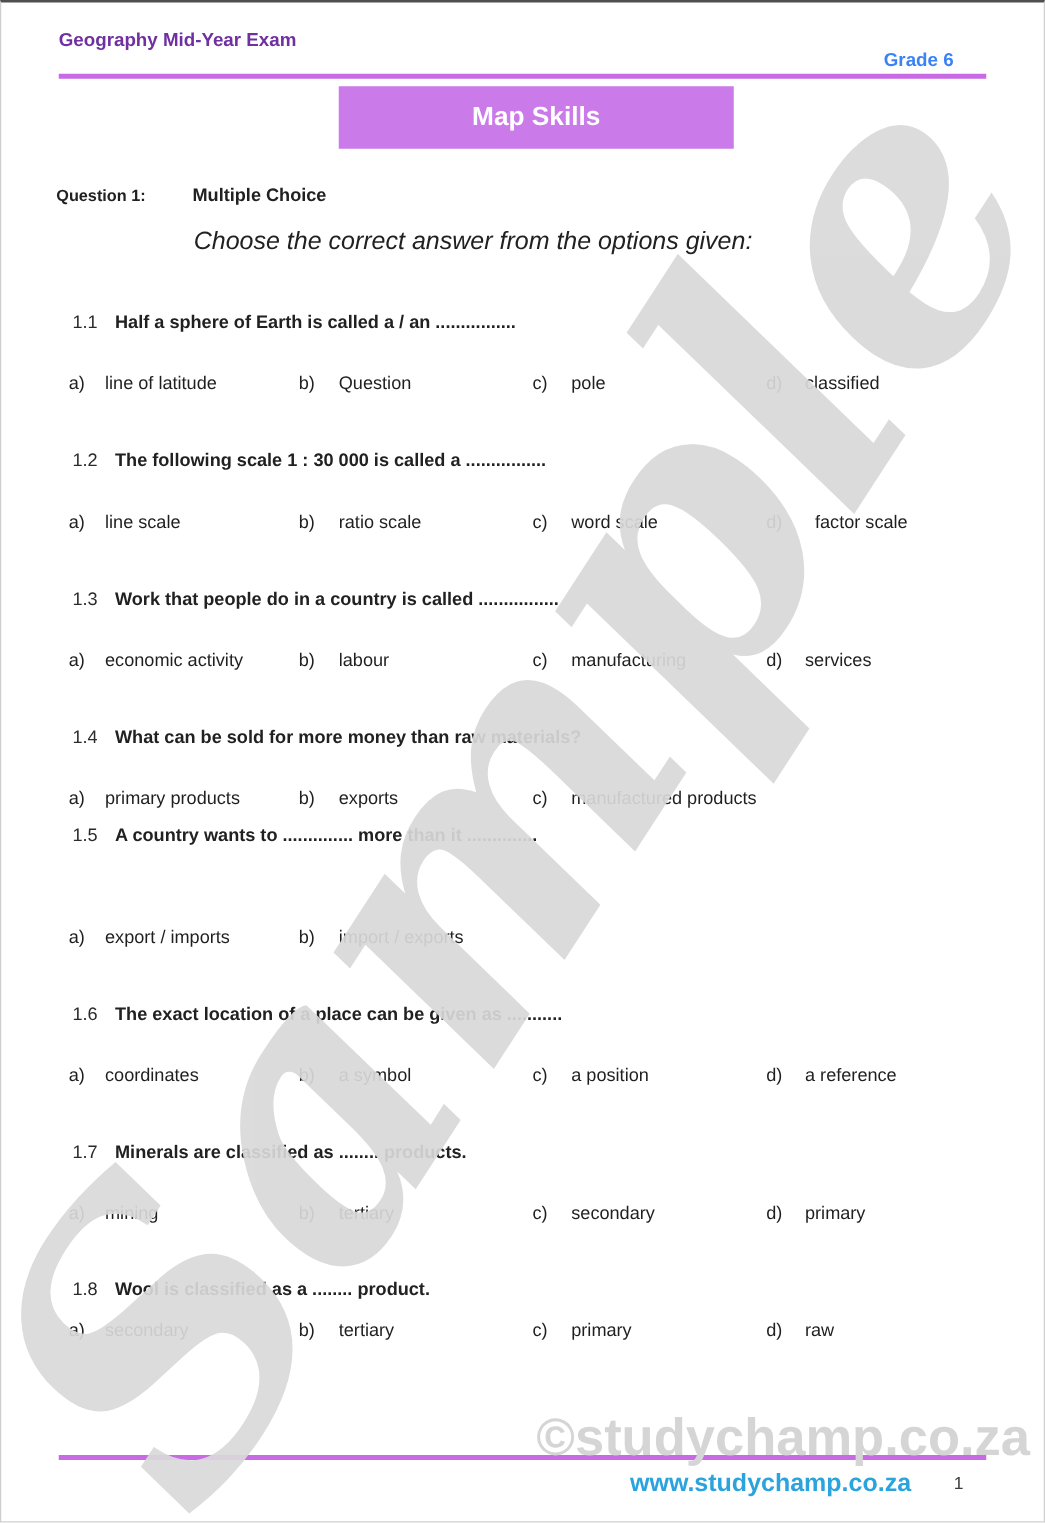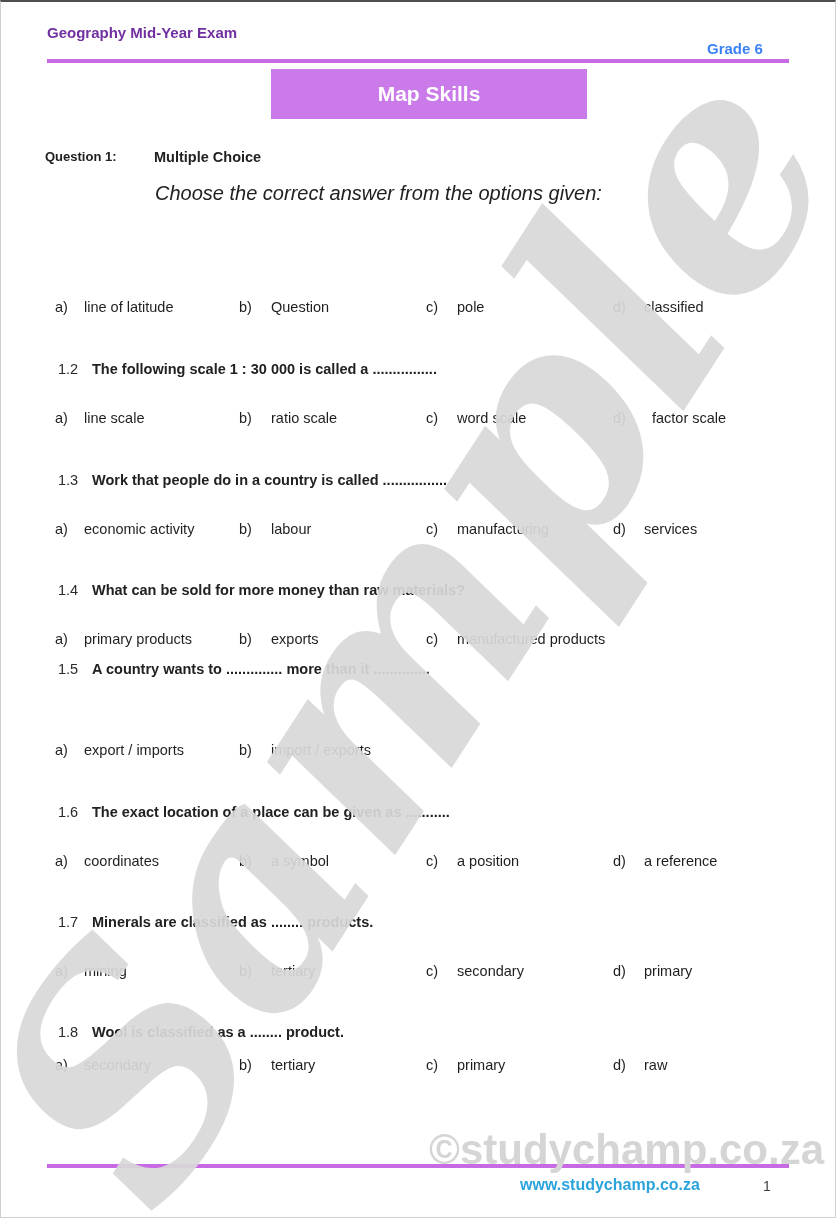--- a/index.html
+++ b/index.html
@@ -41,37 +41,41 @@
     font-size:305px;color:#D9D9D9;opacity:0.92;white-space:nowrap;
     pointer-events:none;line-height:1;
   }
   .wm-footer{
     position:absolute;left:428px;top:1124px;z-index:9;
     font-size:42px;font-weight:bold;color:#D5D5D5;letter-spacing:0px;
     white-space:nowrap;pointer-events:none;
   }
   
   .copyright{position:absolute;left:46px;top:1176px;font-size:13px;color:#111;z-index:11;}
-  .website{position:absolute;left:519px;top:1174px;font-size:16px;font-weight:bold;color:#2BA3DC;z-index:11;}
+  .website{position:absolute;left:503px;top:1174px;font-size:20px;font-weight:bold;color:#2BA3DC;z-index:11;}
   .pagenum{position:absolute;left:762px;top:1176px;font-size:14px;color:#3c3c3c;z-index:11;}
 </style>
 </head>
 <body>
 
 <div class="page">
 
   <div class="header-title">Geography Mid-Year Exam</div>
   <div class="header-grade">Grade 6</div>
   <div class="rule rule-top"></div>
   <div class="banner">Map Skills</div>
 
   <div class="sec-label">Question 1:</div>
   <div class="sec-title">Multiple Choice</div>
   <div class="instruction">Choose the correct answer from the options given:</div>
 
+  <div class="q" style="top:248px">
+    <span class="qnum">1.1</span>
+    <span class="qtext">Half a sphere of Earth is called a / an ................</span>
+  </div>
   <div class="opts" style="top:297px">
     <span style="left:54px">a)</span>
     <span style="left:83px">line of latitude</span>
     <span style="left:238px">b)</span>
     <span style="left:270px">Question</span>
     <span style="left:425px">c)</span>
     <span style="left:456px">pole</span>
     <span style="left:612px">d)</span>
     <span style="left:643px">classified</span>
   </div>

